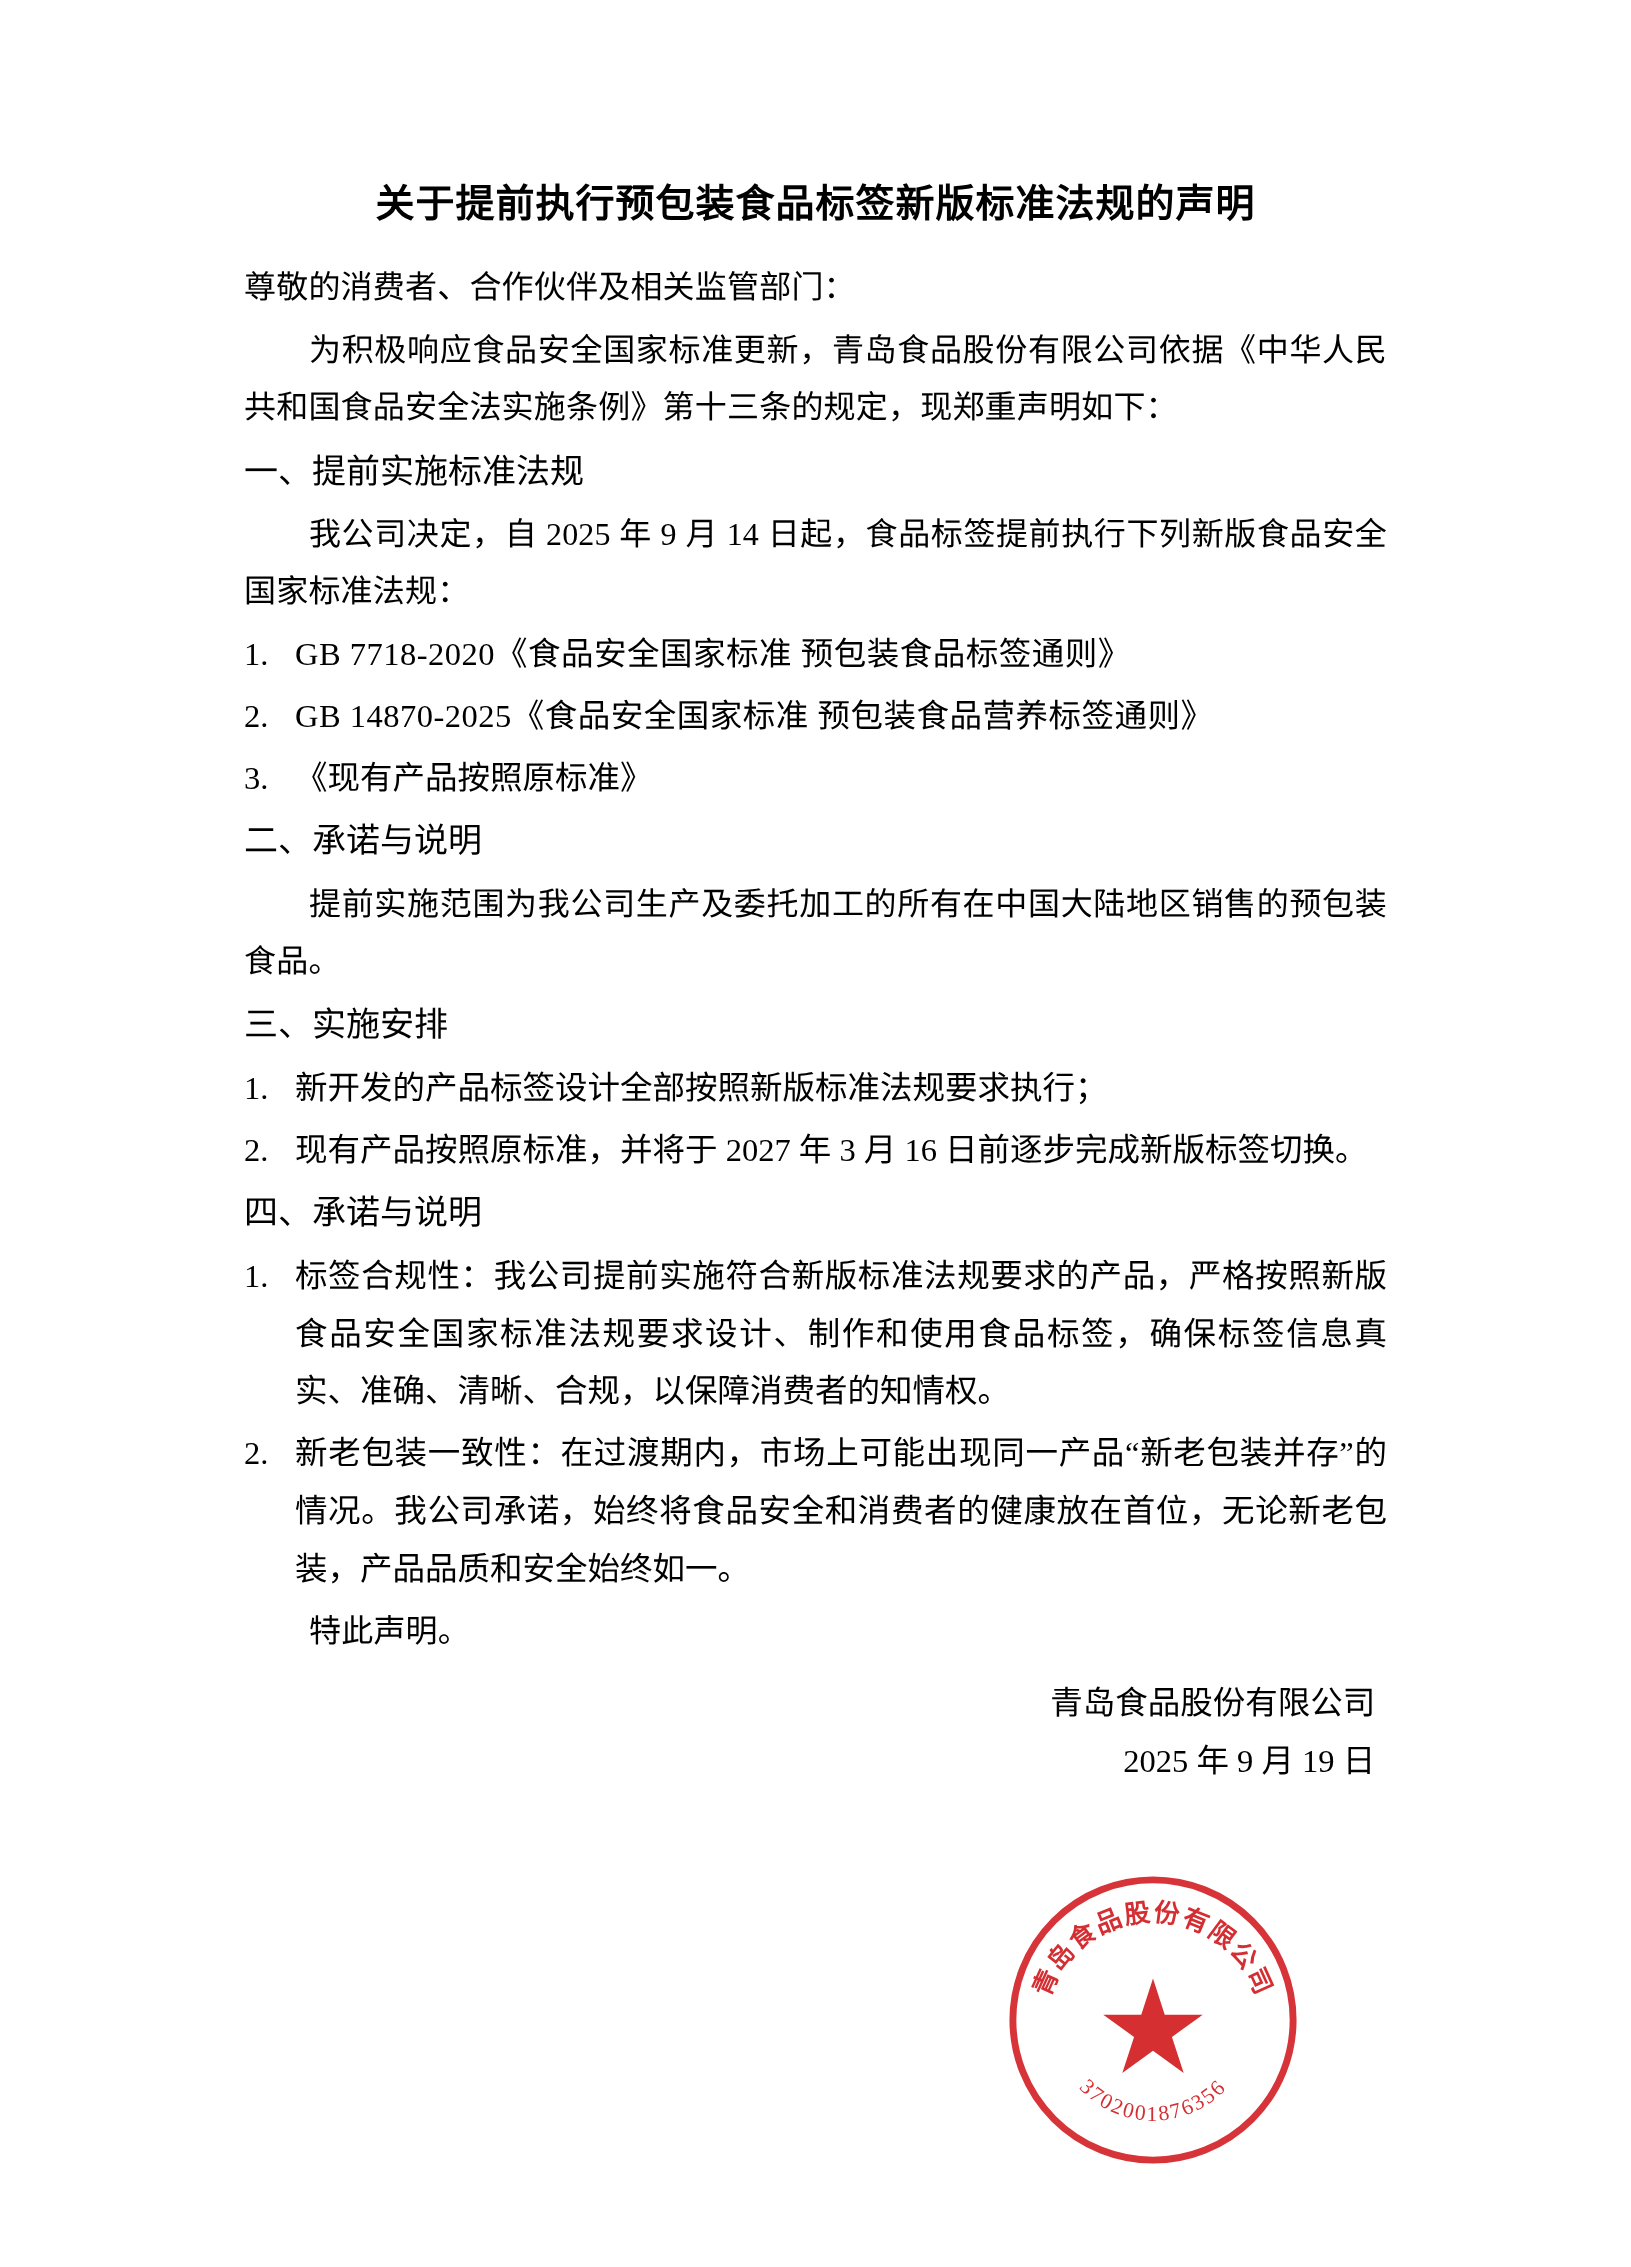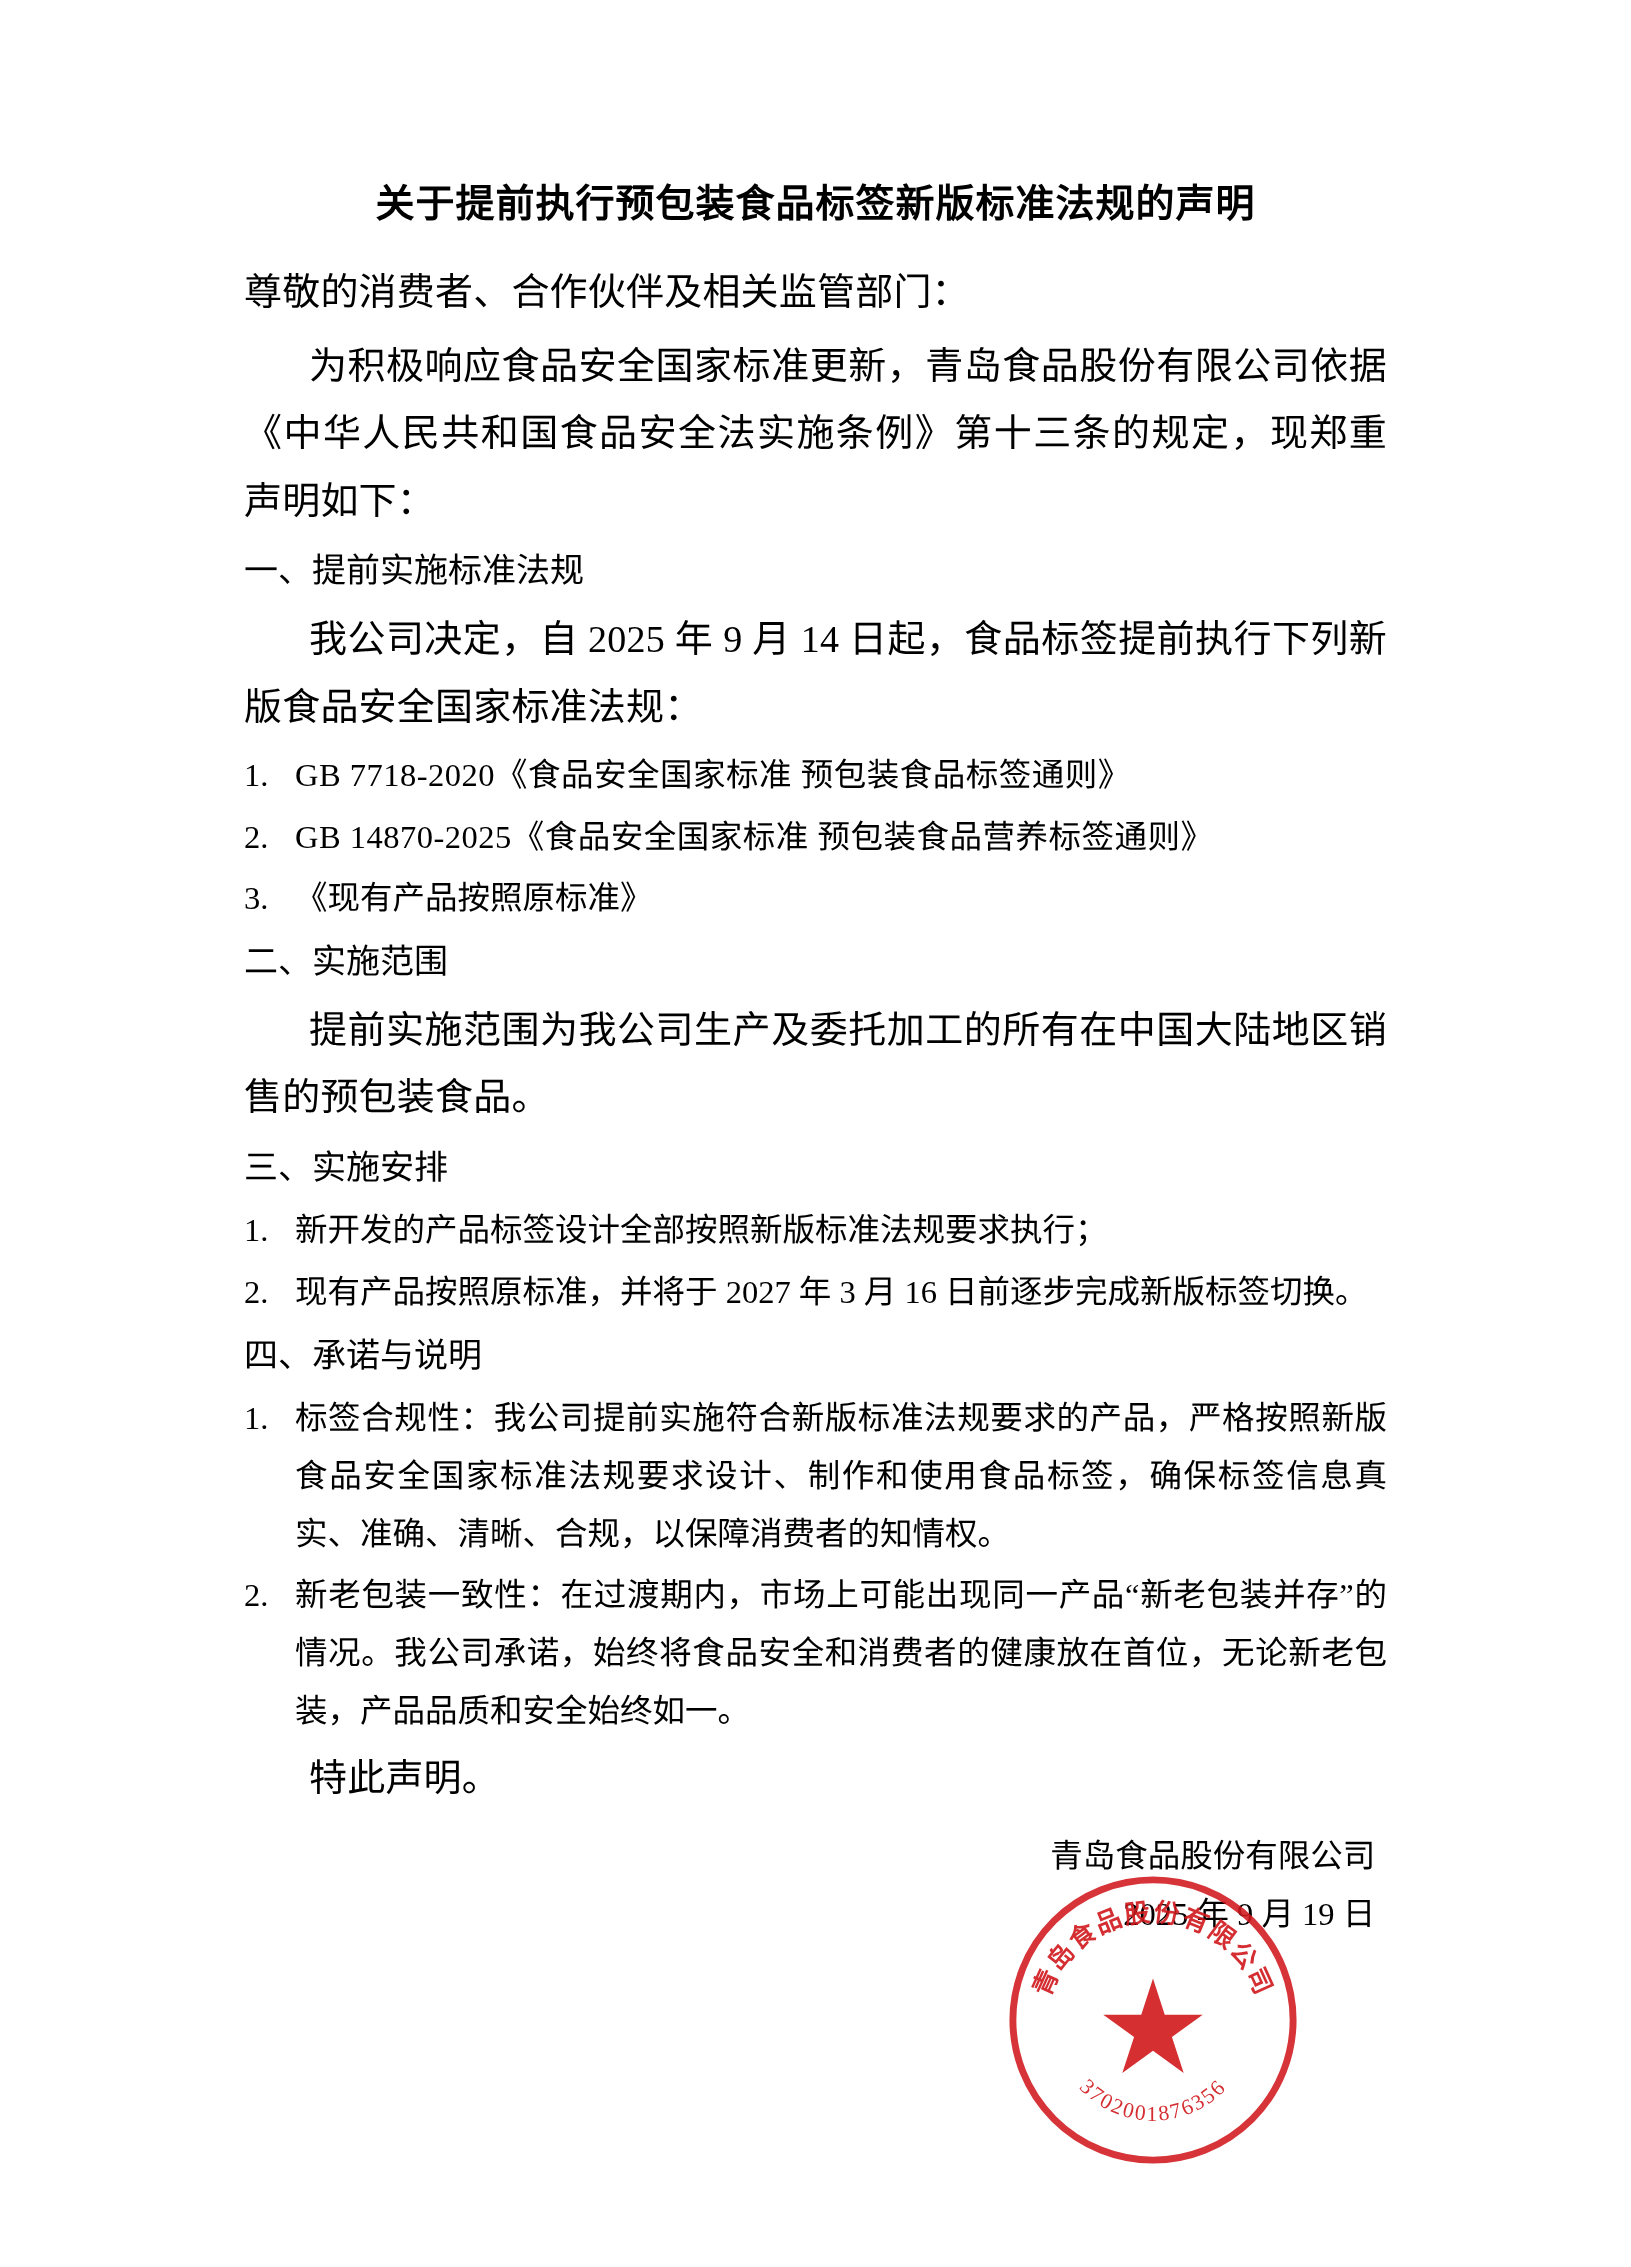--- a/index.html
+++ b/index.html
@@ -31,21 +31,21 @@
   }
   .doc-title {
     text-align: center;
     font-size: 39px;
     font-weight: bold;
     letter-spacing: 1px;
     margin: 0 0 27.6px 0;
     line-height: 1.4;
   }
   p.para {
-    font-size: 38px;
+    font-size: 32px;
     line-height: 1.78;
     margin: 0 0 5.9px 0;
     text-align: justify;
     text-justify: inter-ideograph;
     letter-spacing: 0.2px;
   }
   p.indent {
     text-indent: 65px;
   }
   p.section {
@@ -130,21 +130,21 @@
     </div>
     <div class="list-item">
       <span class="list-num">2.</span>
       <span class="list-text mono-code">GB 14870-2025《食品安全国家标准 预包装食品营养标签通则》</span>
     </div>
     <div class="list-item">
       <span class="list-num">3.</span>
       <span class="list-text">《现有产品按照原标准》</span>
     </div>
 
-    <p class="section">二、实施范围</p>
+    <p class="section">二、承诺与说明</p>
     <p class="para indent">提前实施范围为我公司生产及委托加工的所有在中国大陆地区销售的预包装食品。</p>
 
     <p class="section">三、实施安排</p>
     <div class="list-item">
       <span class="list-num">1.</span>
       <span class="list-text">新开发的产品标签设计全部按照新版标准法规要求执行；</span>
     </div>
     <div class="list-item">
       <span class="list-num">2.</span>
       <span class="list-text">现有产品按照原标准，并将于 2027 年 3 月 16 日前逐步完成新版标签切换。</span>

